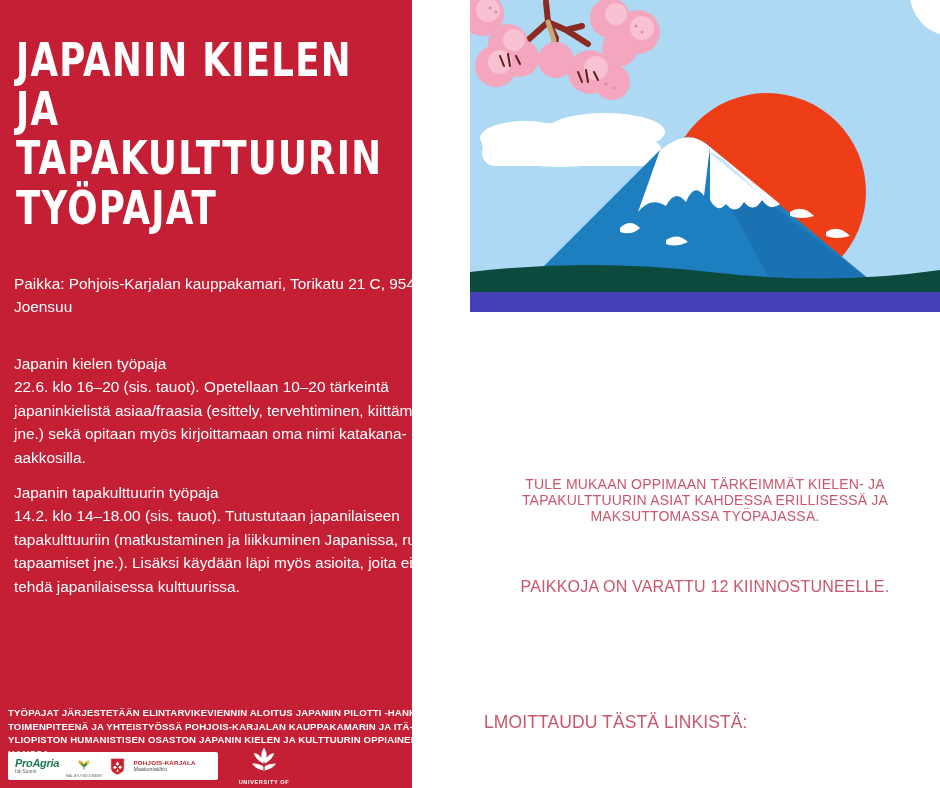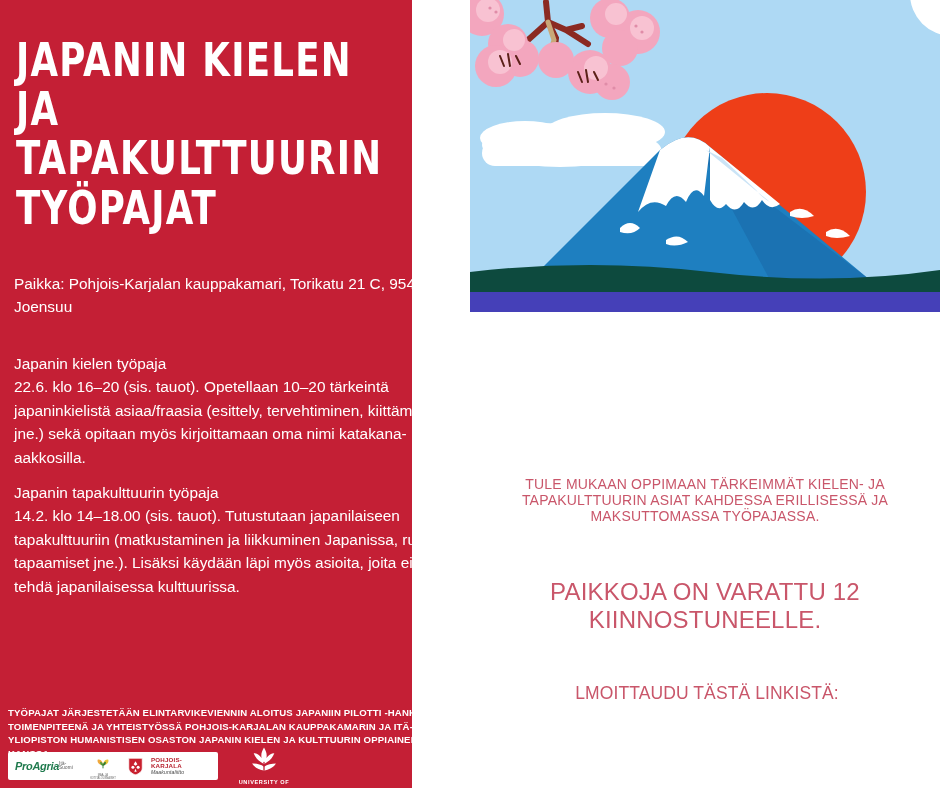--- a/index.html
+++ b/index.html
@@ -78,21 +78,21 @@
     background: #FFFFFF;
     border-radius: 2px;
     display: flex;
     align-items: center;
     gap: 7px;
     padding: 0 7px;
     box-sizing: border-box;
   }
   .logo-proagria {
     display: flex;
-    flex-direction: row;
+    flex-direction: column;
     justify-content: center;
     line-height: 1;
   }
   .logo-proagria .pa-main {
     font-size: 11px;
     font-weight: 700;
     font-style: italic;
     color: #1F7A4D;
     letter-spacing: -0.3px;
   }
@@ -167,33 +167,33 @@
     left: 12px;
     width: 446px;
     color: #C9566A;
     text-transform: uppercase;
     text-align: center;
     line-height: 1.16;
     letter-spacing: 0.2px;
   }
   #promo-questions { top: 25px; font-size: 20.5px; }
   #promo-invite   { top: 158px; font-size: 14px; }
-  #promo-seats    { top: 260px; font-size: 24px; }
+  #promo-seats    { top: 260px; font-size: 16px; }
 
   .signup {
     position: absolute;
     left: 14px;
-    top: 364px;
+    top: 393px;
     width: 446px;
     color: #C9566A;
     text-transform: uppercase;
     font-size: 17.5px;
     line-height: 1.28;
     letter-spacing: 0.1px;
-    text-align: center;
+    text-align: left;
     word-break: break-all;
   }
 </style>
 </head>
 <body>
 
 <div class="poster">
 
   <div class="left-panel">
 

